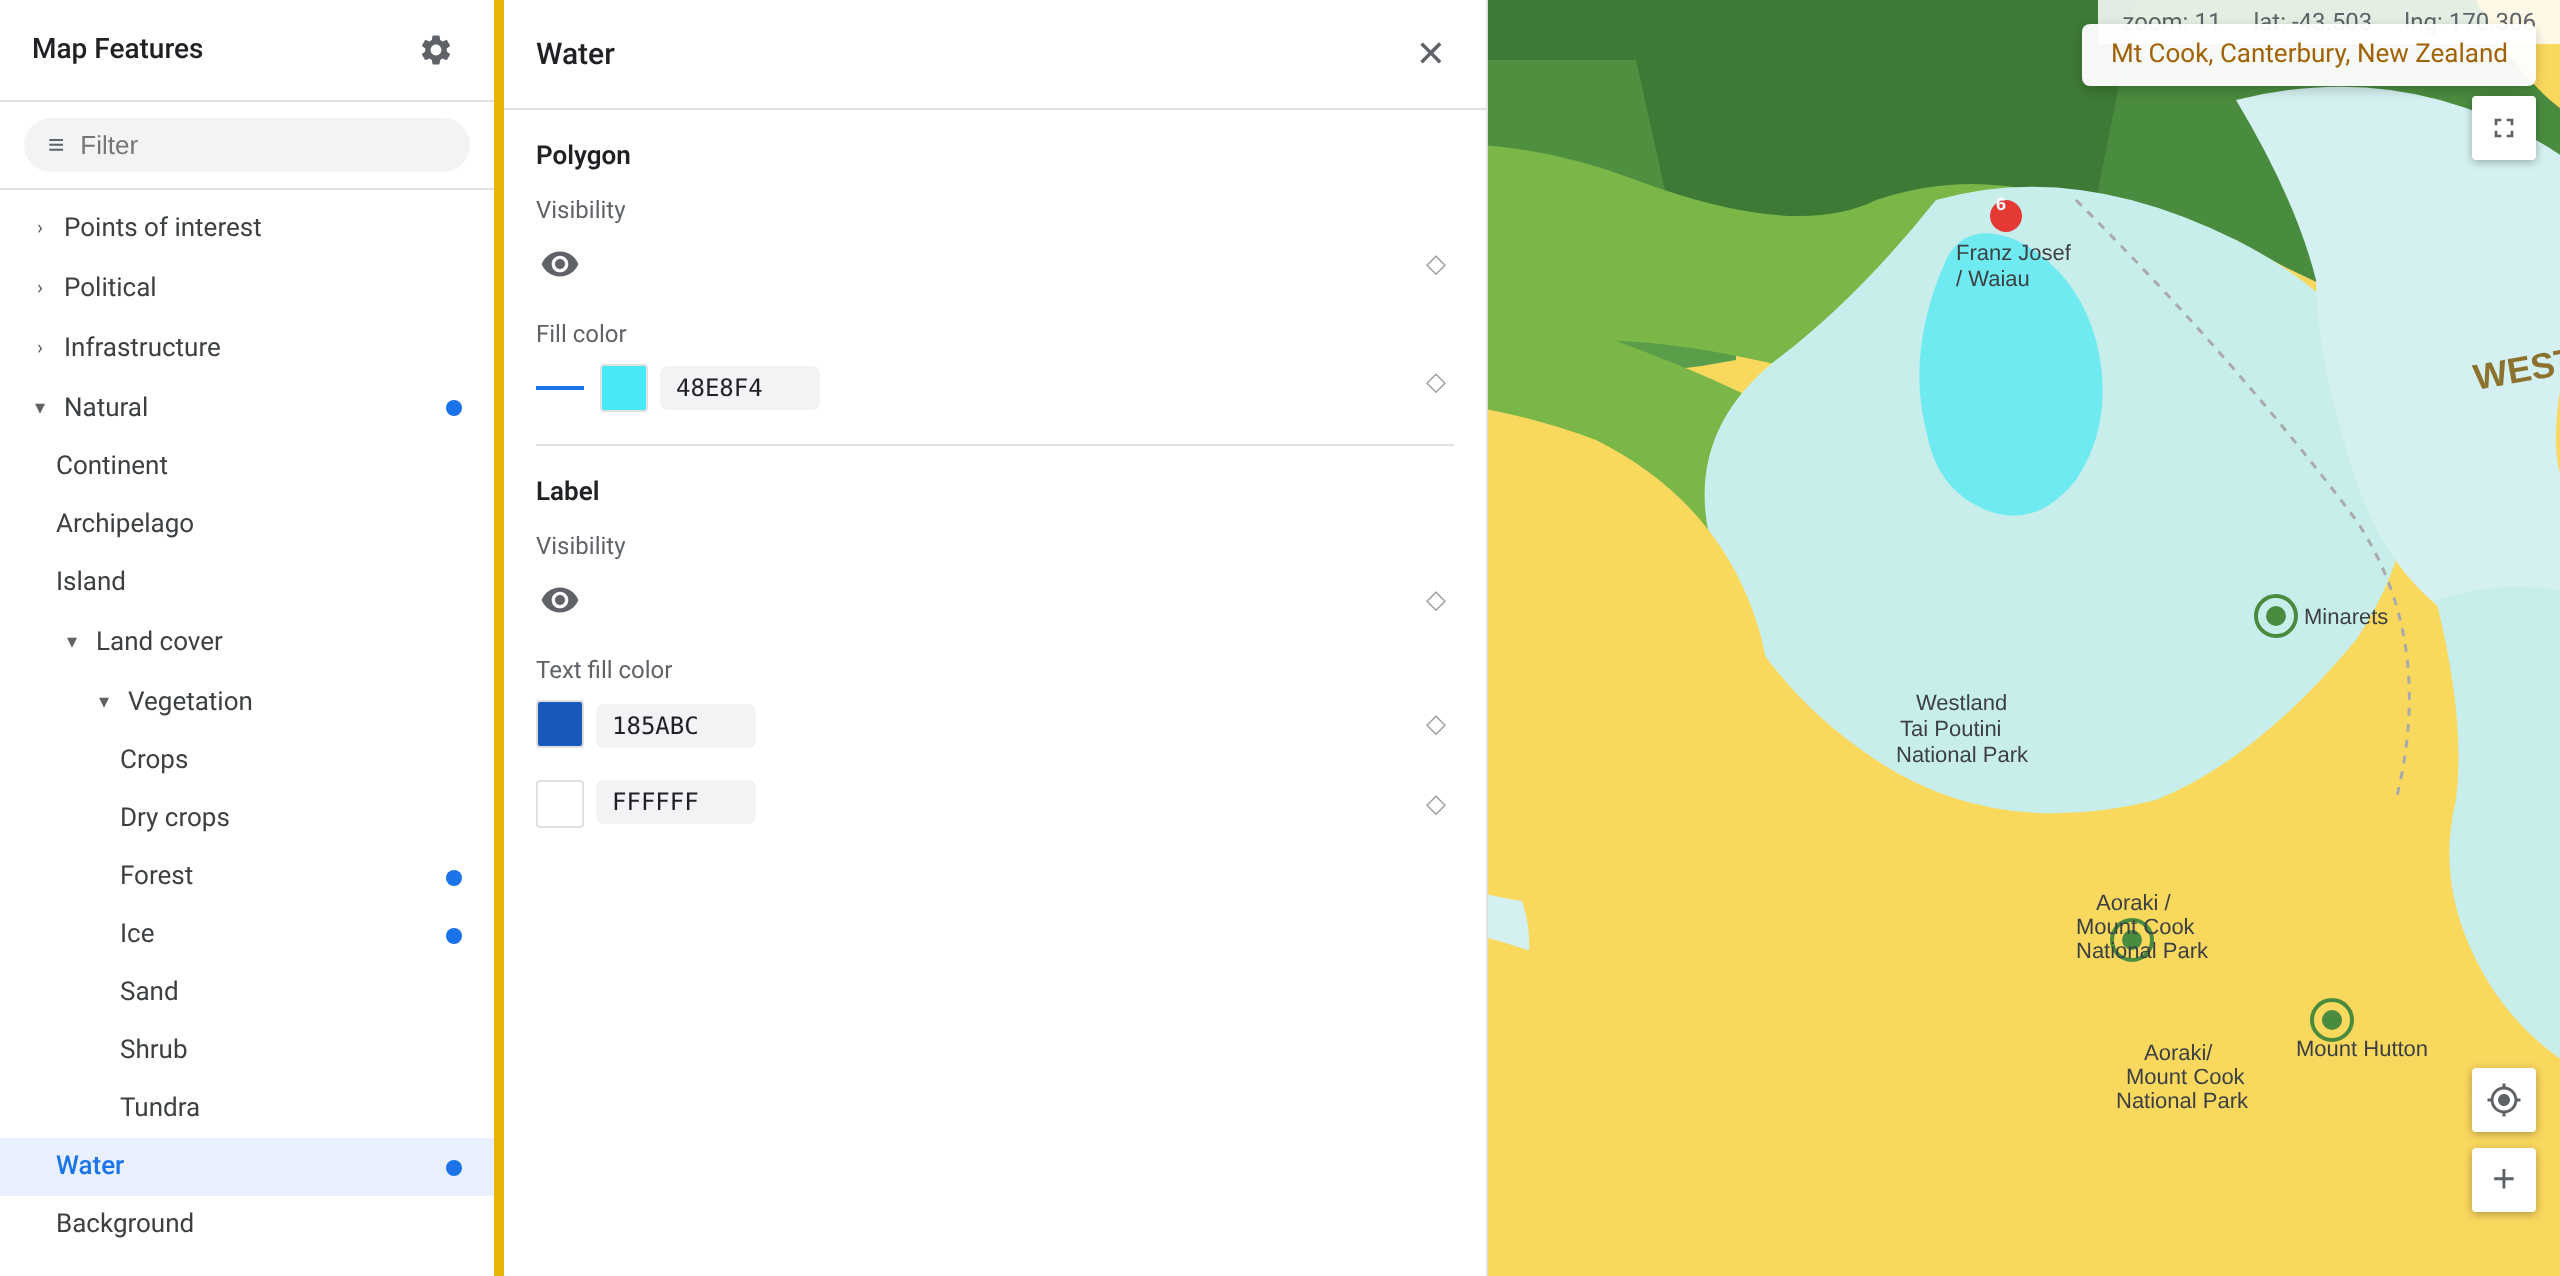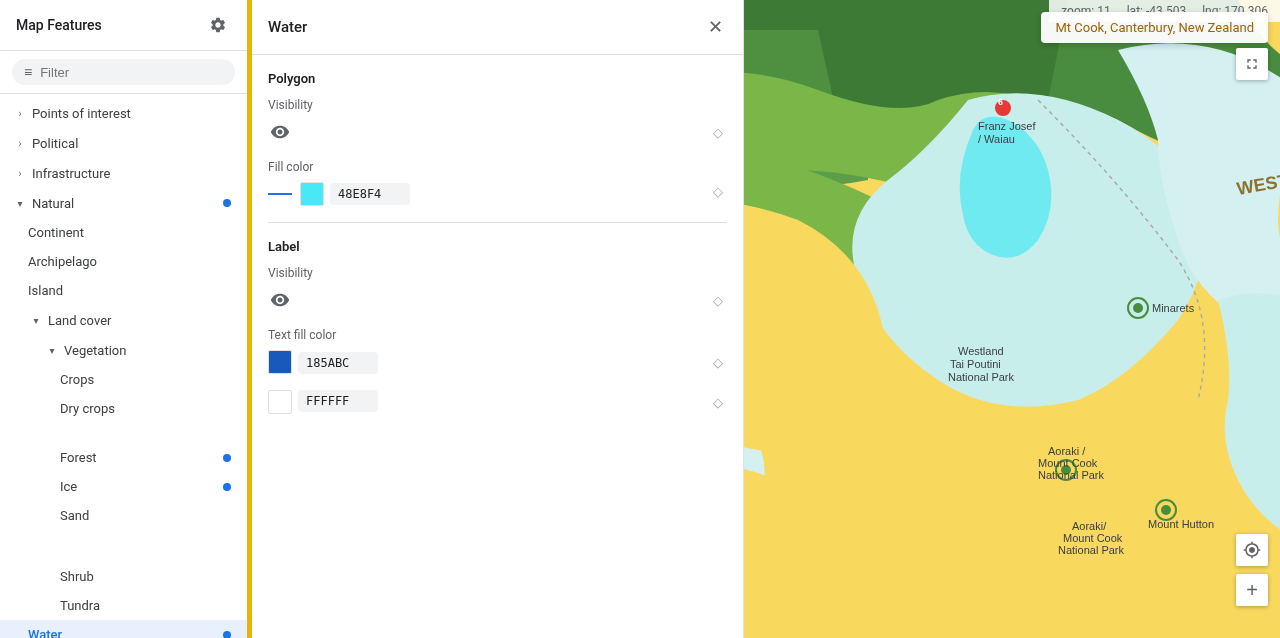--- a/index.html
+++ b/index.html
@@ -335,35 +335,35 @@
     </div>
 
     <div class="nav-item" style="padding-left:60px;">
       <span class="label">Crops</span>
     </div>
 
     <div class="nav-item" style="padding-left:60px;">
       <span class="label">Dry crops</span>
     </div>
 
-    <div class="nav-item" style="padding-left:60px;margin-top:20px;">
+    <div class="nav-item" style="padding-left:60px;">
       <span class="label">Forest</span>
       <span class="dot"></span>
     </div>
 
     <div class="nav-item" style="padding-left:60px;">
       <span class="label">Ice</span>
       <span class="dot"></span>
     </div>
 
     <div class="nav-item" style="padding-left:60px;">
       <span class="label">Sand</span>
     </div>
 
-    <div class="nav-item" style="padding-left:60px;margin-top:32px;">
+    <div class="nav-item" style="padding-left:60px;">
       <span class="label">Shrub</span>
     </div>
 
     <div class="nav-item" style="padding-left:60px;">
       <span class="label">Tundra</span>
     </div>
 
     <div class="nav-item active" style="padding-left:28px;">
       <span class="label">Water</span>
       <span class="dot"></span>

